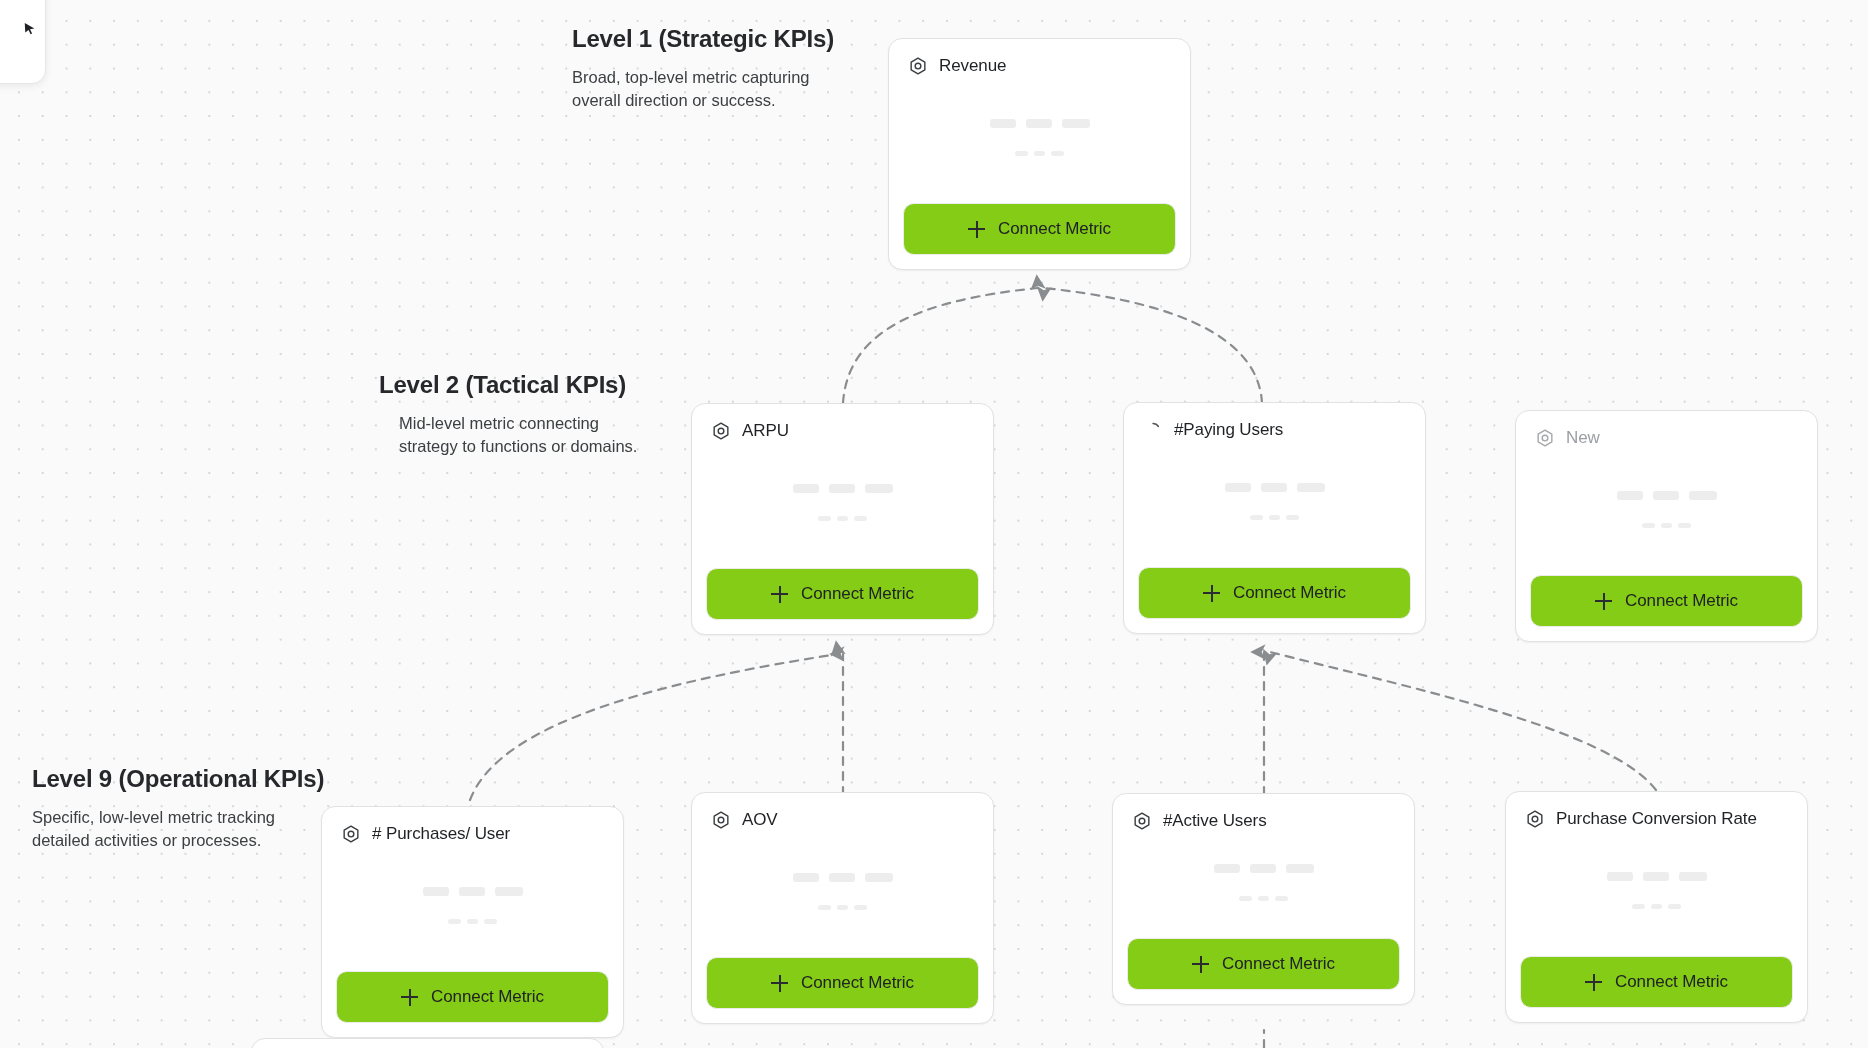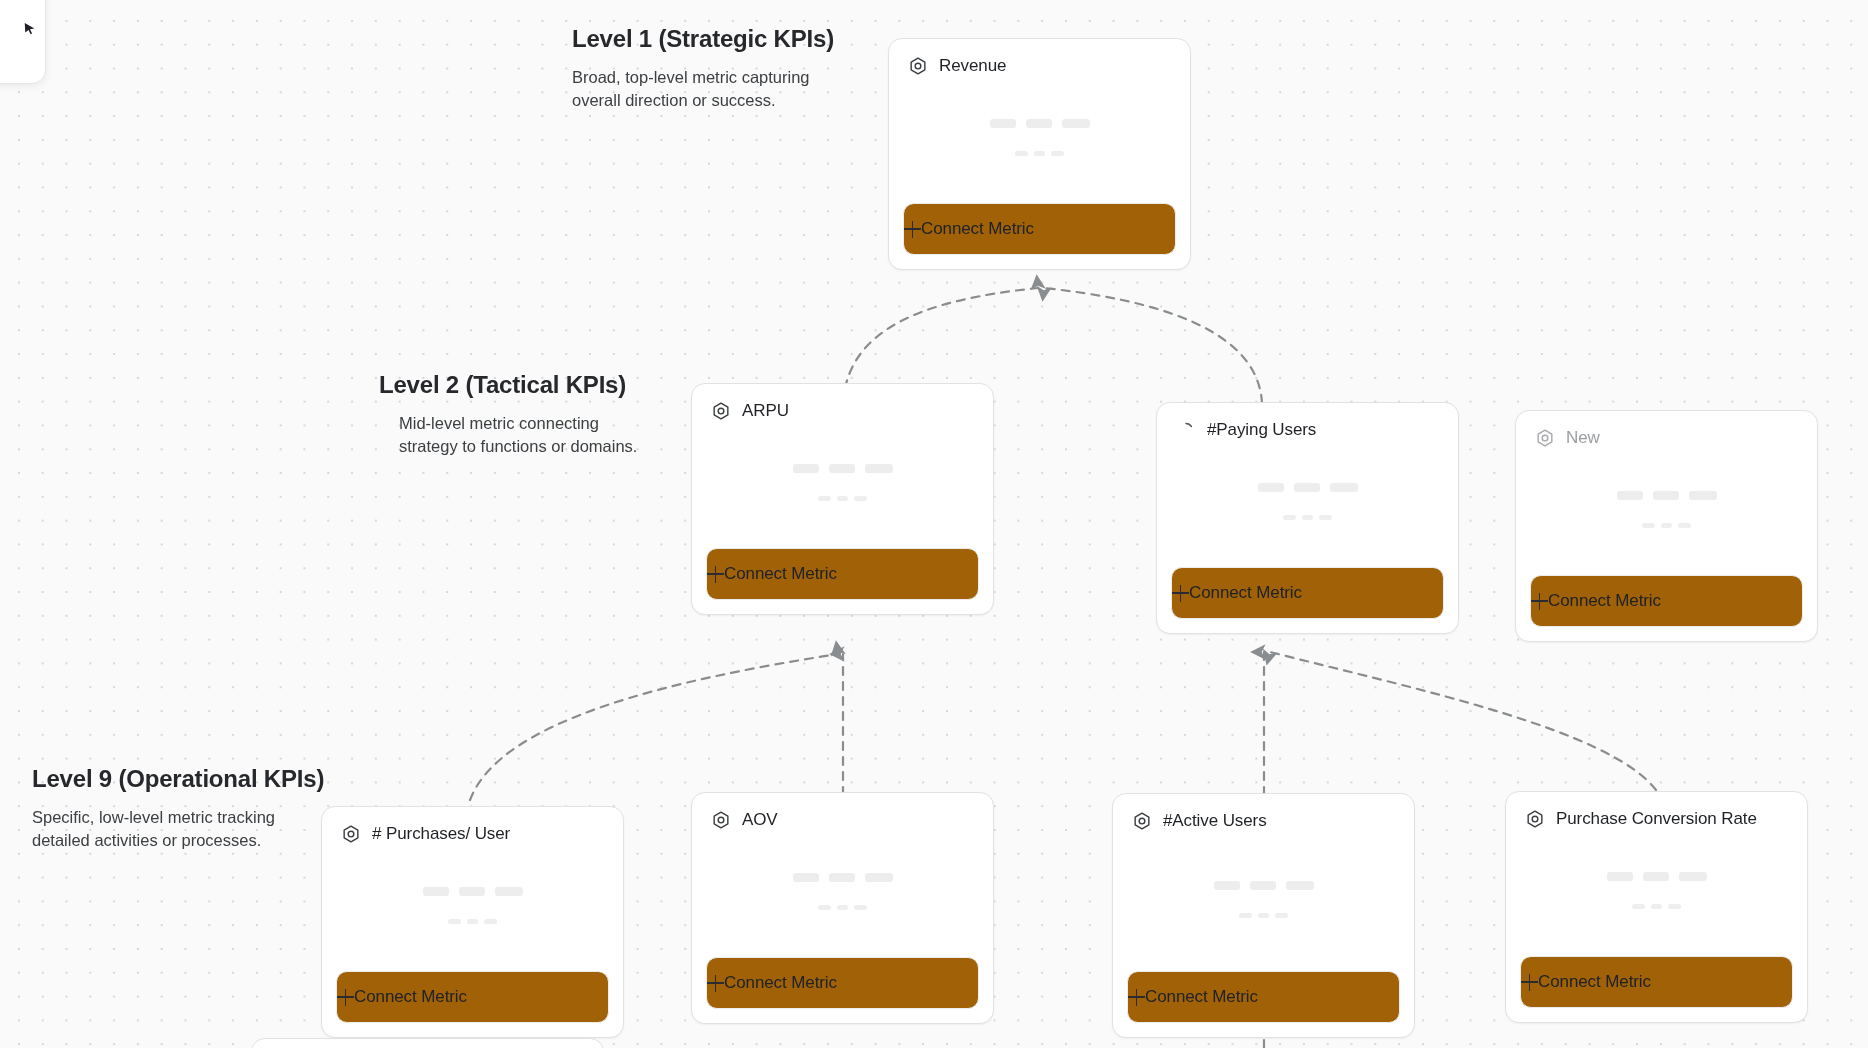--- a/index.html
+++ b/index.html
@@ -97,24 +97,25 @@
   .skeleton-row.small { gap: 6px; }
   .skeleton-row.small .s1 { width: 13px; }
   .skeleton-row.small .s2 { width: 11px; }
   .skeleton-row.small .s3 { width: 13px; }
 
   .connect-btn {
     margin: 0 14px 14px 14px;
     height: 52px;
     border: 1.1px solid #ececec;
     border-radius: 11px;
-    background: #a16207;
+    background: #84cc16;
     display: flex;
     align-items: center;
-    justify-content: flex-start;
+    justify-content: center;
+    gap: 13px;
     cursor: pointer;
     flex: 0 0 auto;
   }
   .plus-icon {
     width: 17px; height: 17px;
     position: relative;
     flex: 0 0 auto;
   }
   .plus-icon::before, .plus-icon::after {
     content: "";
@@ -214,21 +215,21 @@
       <span class="plus-icon"></span>
       <span class="connect-label">Connect Metric</span>
     </div>
   </div>
 
   <div class="level-block indent-1" style="left:379px; top:371px;">
     <div class="level-title">Level 2 (Tactical KPIs)</div>
     <div class="level-desc">Mid-level metric connecting strategy to functions or domains.</div>
   </div>
 
-  <div class="card" style="left:691px; top:383px; width:303px; height:232px;">
+  <div class="card" style="left:691px; top:403px; width:303px; height:232px;">
     <div class="card-head">
       <svg class="card-icon" viewBox="0 0 24 24" fill="none" stroke="#3b3e41" stroke-width="1.7" stroke-linejoin="round">
         <path d="M12 2.6 L20.2 7.3 L20.2 16.7 L12 21.4 L3.8 16.7 L3.8 7.3 Z"></path>
         <circle cx="12" cy="12" r="3.4"></circle>
       </svg>
       <span class="card-title">ARPU</span>
     </div>
     <div class="card-body">
       <div class="skeleton-row">
         <span class="sk w1"></span>
@@ -240,21 +241,21 @@
         <span class="sk s2"></span>
         <span class="sk s3"></span>
       </div>
     </div>
     <div class="connect-btn">
       <span class="plus-icon"></span>
       <span class="connect-label">Connect Metric</span>
     </div>
   </div>
 
-  <div class="card" style="left:1156px; top:402px; width:303px; height:232px;">
+  <div class="card" style="left:1123px; top:402px; width:303px; height:232px;">
     <div class="card-head">
       <svg class="card-icon" viewBox="0 0 24 24" fill="none" stroke="#54575a" stroke-width="1.7" stroke-linecap="round">
         <path d="M12 4.2 A 7.8 7.8 0 0 1 18.5 7.8"></path>
       </svg>
       <span class="card-title">#Paying Users</span>
     </div>
     <div class="card-body">
       <div class="skeleton-row">
         <span class="sk w1"></span>
         <span class="sk w2"></span>
@@ -351,21 +352,21 @@
         <span class="sk s2"></span>
         <span class="sk s3"></span>
       </div>
     </div>
     <div class="connect-btn">
       <span class="plus-icon"></span>
       <span class="connect-label">Connect Metric</span>
     </div>
   </div>
 
-  <div class="card" style="left:1112px; top:793px; width:303px; height:245px;">
+  <div class="card" style="left:1112px; top:793px; width:303px; height:212px;">
     <div class="card-head">
       <svg class="card-icon" viewBox="0 0 24 24" fill="none" stroke="#3b3e41" stroke-width="1.7" stroke-linejoin="round">
         <path d="M12 2.6 L20.2 7.3 L20.2 16.7 L12 21.4 L3.8 16.7 L3.8 7.3 Z"></path>
         <circle cx="12" cy="12" r="3.4"></circle>
       </svg>
       <span class="card-title">#Active Users</span>
     </div>
     <div class="card-body">
       <div class="skeleton-row">
         <span class="sk w1"></span>

